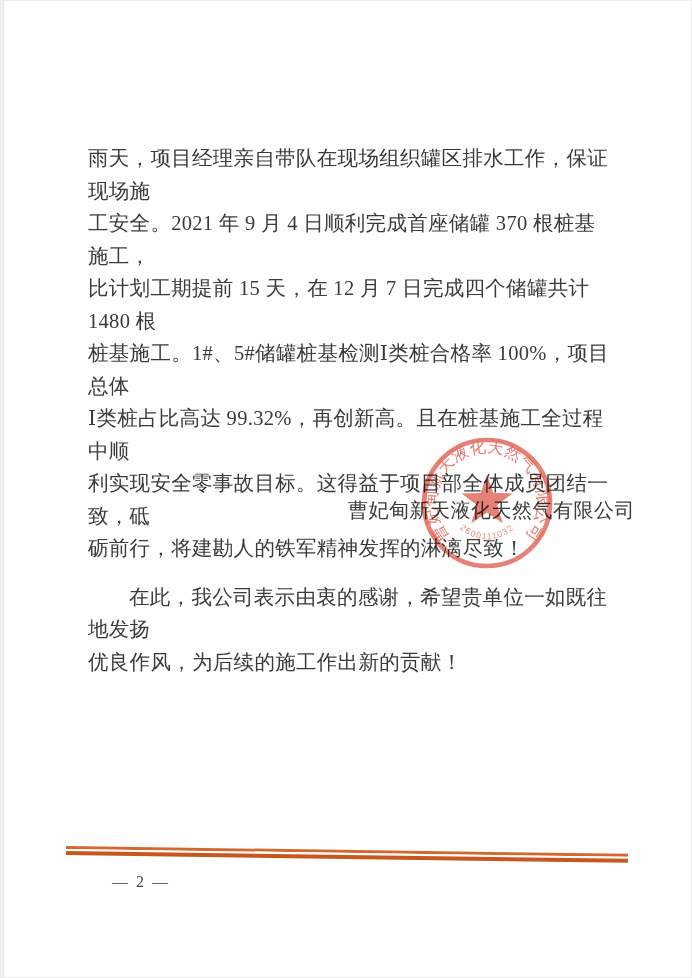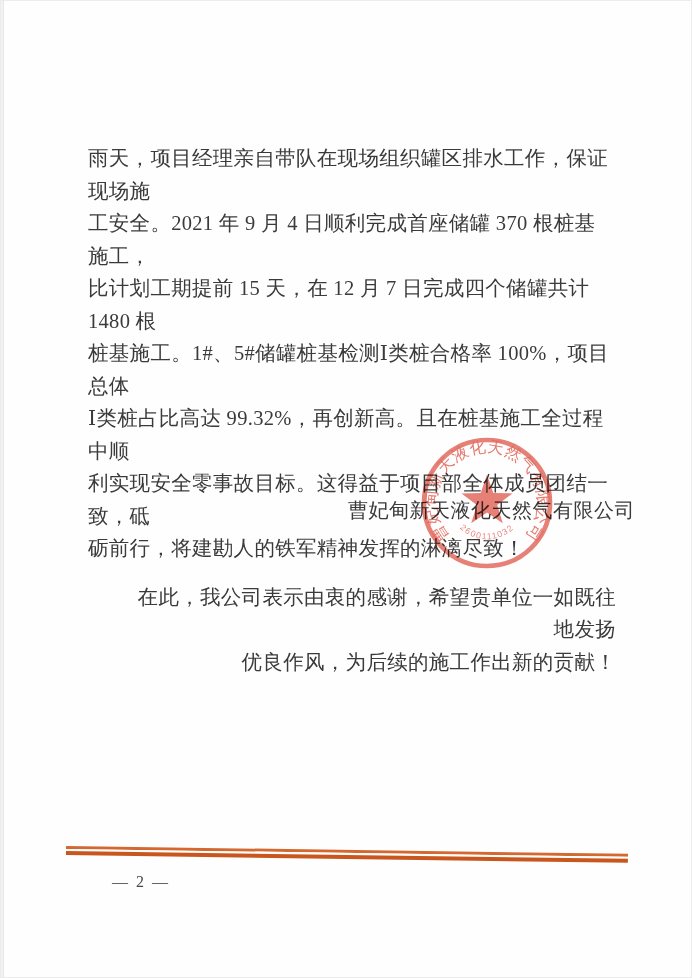--- a/index.html
+++ b/index.html
@@ -22,21 +22,21 @@
   .doc-body {
     position: absolute; left: 72px; top: 126px; width: 560px;
     font-size: 20.5px; line-height: 32.5px;
     color: #3a3a3a;
     letter-spacing: 0.3px;
   }
   .doc-body p {
     margin: 16px;
     white-space: pre-line;
   }
-  .doc-body p.indent { text-indent: 2em; text-align: right; }
+  .doc-body p.indent { text-indent: 2em; }
   .signature {
     position: absolute; left: 348px; top: 492px; width: 268px;
     text-align: center;
     color: #3a3a3a;
     font-size: 20px;
     line-height: 36px;
     letter-spacing: 0.5px;
   }
   .signature .company { white-space: nowrap; }
   .signature .date { white-space: nowrap; }

